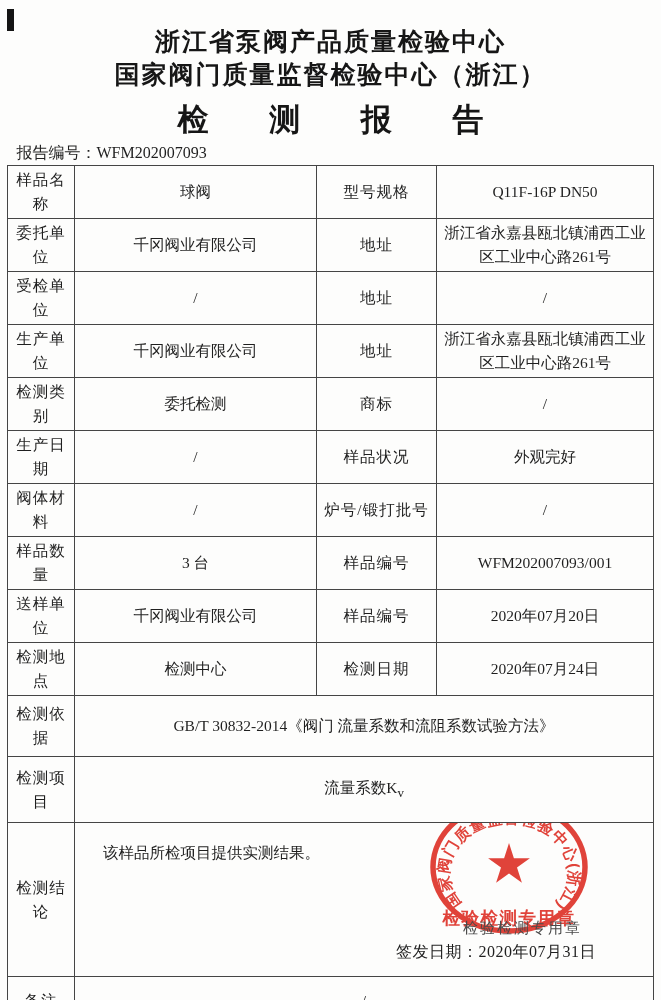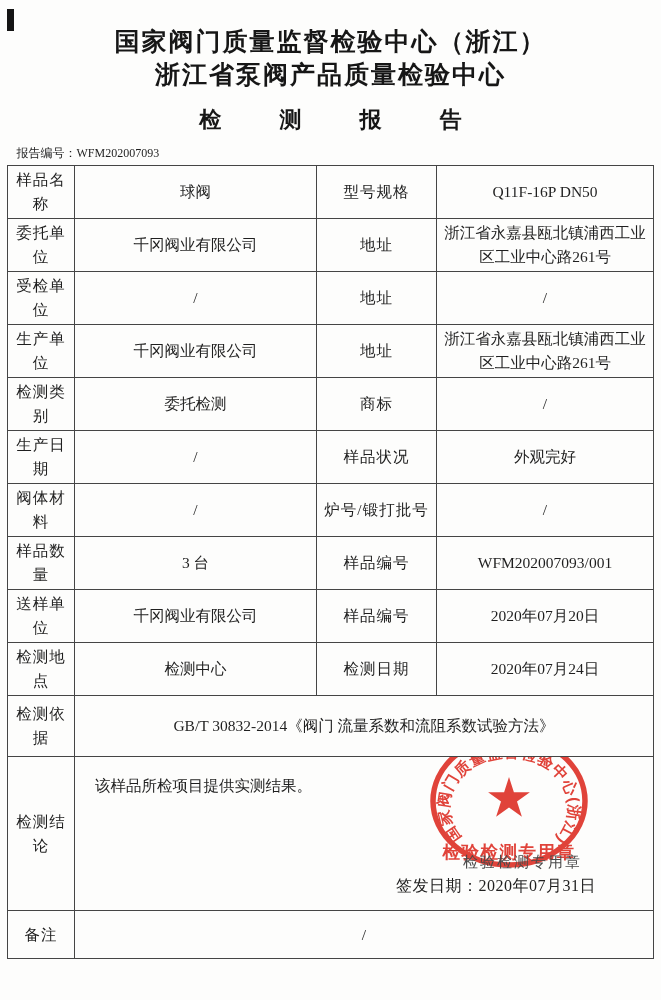--- a/index.html
+++ b/index.html
@@ -13,62 +13,62 @@
   }
   .page{position:relative;width:661px;height:1000px;}
   .scan-mark{position:absolute;left:7px;top:9px;width:7px;height:22px;background:#141414;}
   .hdr{padding-top:25px;text-align:center;}
   .title-main{
     font-family:"Liberation Sans","DejaVu Sans",sans-serif;
     font-weight:bold;font-size:25px;line-height:33px;letter-spacing:2px;color:#161616;
   }
   .title-report{
     font-family:"Liberation Sans","DejaVu Sans",sans-serif;
-    font-weight:bold;font-size:22px;margin-top:9px;line-height:40px;
+    font-weight:bold;font-size:31px;margin-top:9px;line-height:40px;
     letter-spacing:26px;text-indent:26px;color:#161616;
   }
   .meta-row{
     width:628px;margin:3px auto 0 auto;
     display:flex;justify-content:space-between;align-items:flex-end;
-    font-size:12px;line-height:20px;
+    font-size:16px;line-height:20px;
   }
   .meta-right{letter-spacing:2px;padding-right:8px;}
   table.rpt{
     border-collapse:collapse;table-layout:fixed;
     margin:2px 0 0 7px;width:646px;
   }
   table.rpt td{
     border:1.8px solid #454545;
     text-align:center;vertical-align:middle;
     font-size:15.5px;line-height:1.55;
     padding:2px 4px;
     overflow:hidden;
   }
   td.lbl{letter-spacing:1px;}
   td.val-wrap{line-height:1.5;margin-top:11px;}
   td.left-al{text-align:left;padding-left:18px;vertical-align:top;padding-top:14px;}
   td.concl-cell{position:relative;text-align:left;vertical-align:top;padding:0;}
-  .concl-text{position:absolute;left:20px;top:18px;font-size:15.5px;font-family:Liberation Mono, monospace;}
+  .concl-text{position:absolute;left:28px;top:18px;font-size:15.5px;}
   .stamp-wrap{position:absolute;left:352px;top:-26px;width:164px;height:150px;pointer-events:none;}
   .stamp-overlap{
     position:absolute;left:388px;top:94px;
     font-size:15px;color:#4a4a4a;letter-spacing:2px;
   }
   .issue-line{position:absolute;left:321px;top:117px;font-size:16px;letter-spacing:.5px;}
 </style>
 </head>
 <body>
 
 <div class="page">
 
   <div class="scan-mark"></div>
 
   <div class="hdr">
+    <div class="title-main">浙江省泵阀产品质量检验中心</div>
     <div class="title-main">国家阀门质量监督检验中心（浙江）</div>
-    <div class="title-main">浙江省泵阀产品质量检验中心</div>
     <div class="title-report">检 测 报 告</div>
   </div>
 
   <div class="meta-row">
     <div><span>报告编号：</span><span>WFM202007093</span></div>
   </div>
 
   <table class="rpt">
     <colgroup>
       <col style="width:67px">
@@ -134,20 +134,24 @@
     <tr style="height:46px">
       <td class="lbl">检测地点</td>
       <td>检测中心</td>
       <td class="lbl">检测日期</td>
       <td>2020年07月24日</td>
     </tr>
     <tr style="height:61px">
       <td class="lbl">检测依据</td>
       <td colspan="3">GB/T 30832-2014《阀门 流量系数和流阻系数试验方法》</td>
     </tr>
+    <tr style="height:66px">
+      <td class="lbl">检测项目</td>
+      <td colspan="3" class="left-al"><span>流量系数K</span><sub>v</sub></td>
+    </tr>
     <tr style="height:154px">
       <td class="lbl">检测结论</td>
       <td colspan="3" class="concl-cell">
         <div class="concl-text">该样品所检项目提供实测结果。</div>
         <div class="stamp-wrap">
           <svg width="164" height="150" viewBox="0 0 164 150">
             <g opacity="0.88">
               <ellipse cx="82" cy="70" rx="76" ry="64" fill="none" stroke="#dd2a20" stroke-width="5.5"></ellipse>
               <path id="ringPath" d="M 34.7,106.8 A 60,50 0 1 1 129.3,106.8" fill="none"></path>
               <text fill="#dd2a20" font-size="15.5" font-weight="bold" font-family="'Liberation Sans','DejaVu Sans',sans-serif">

